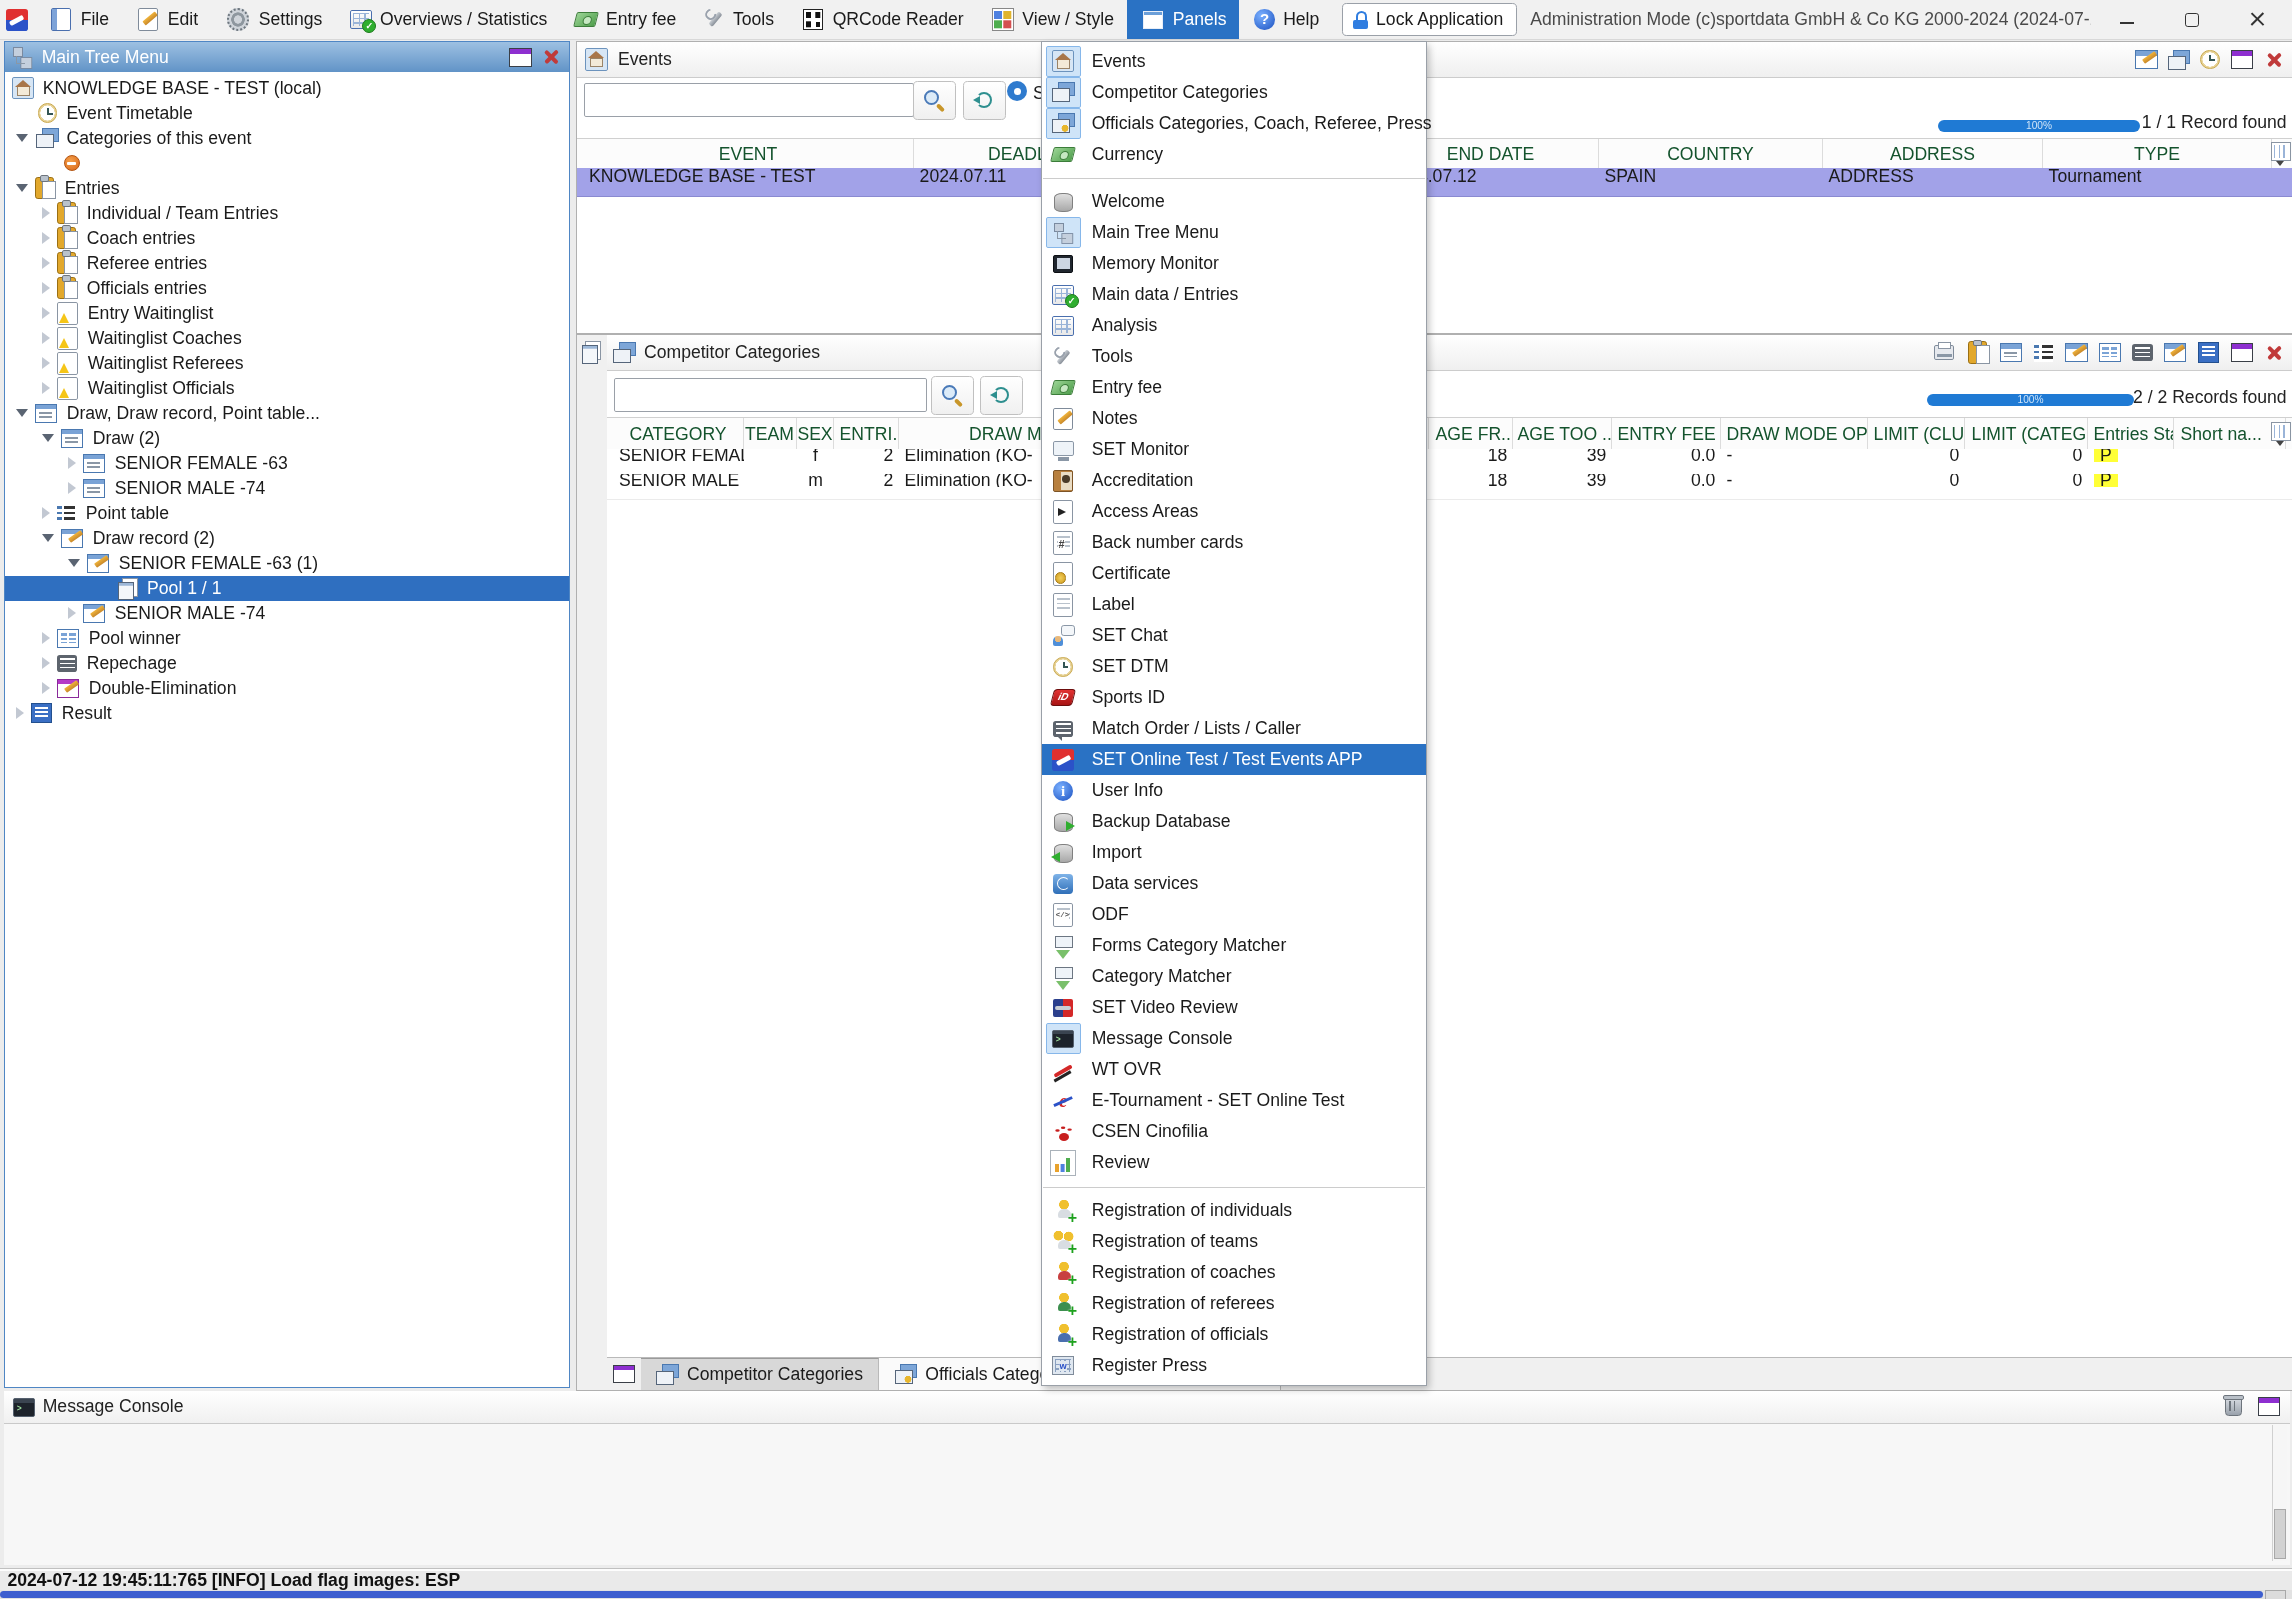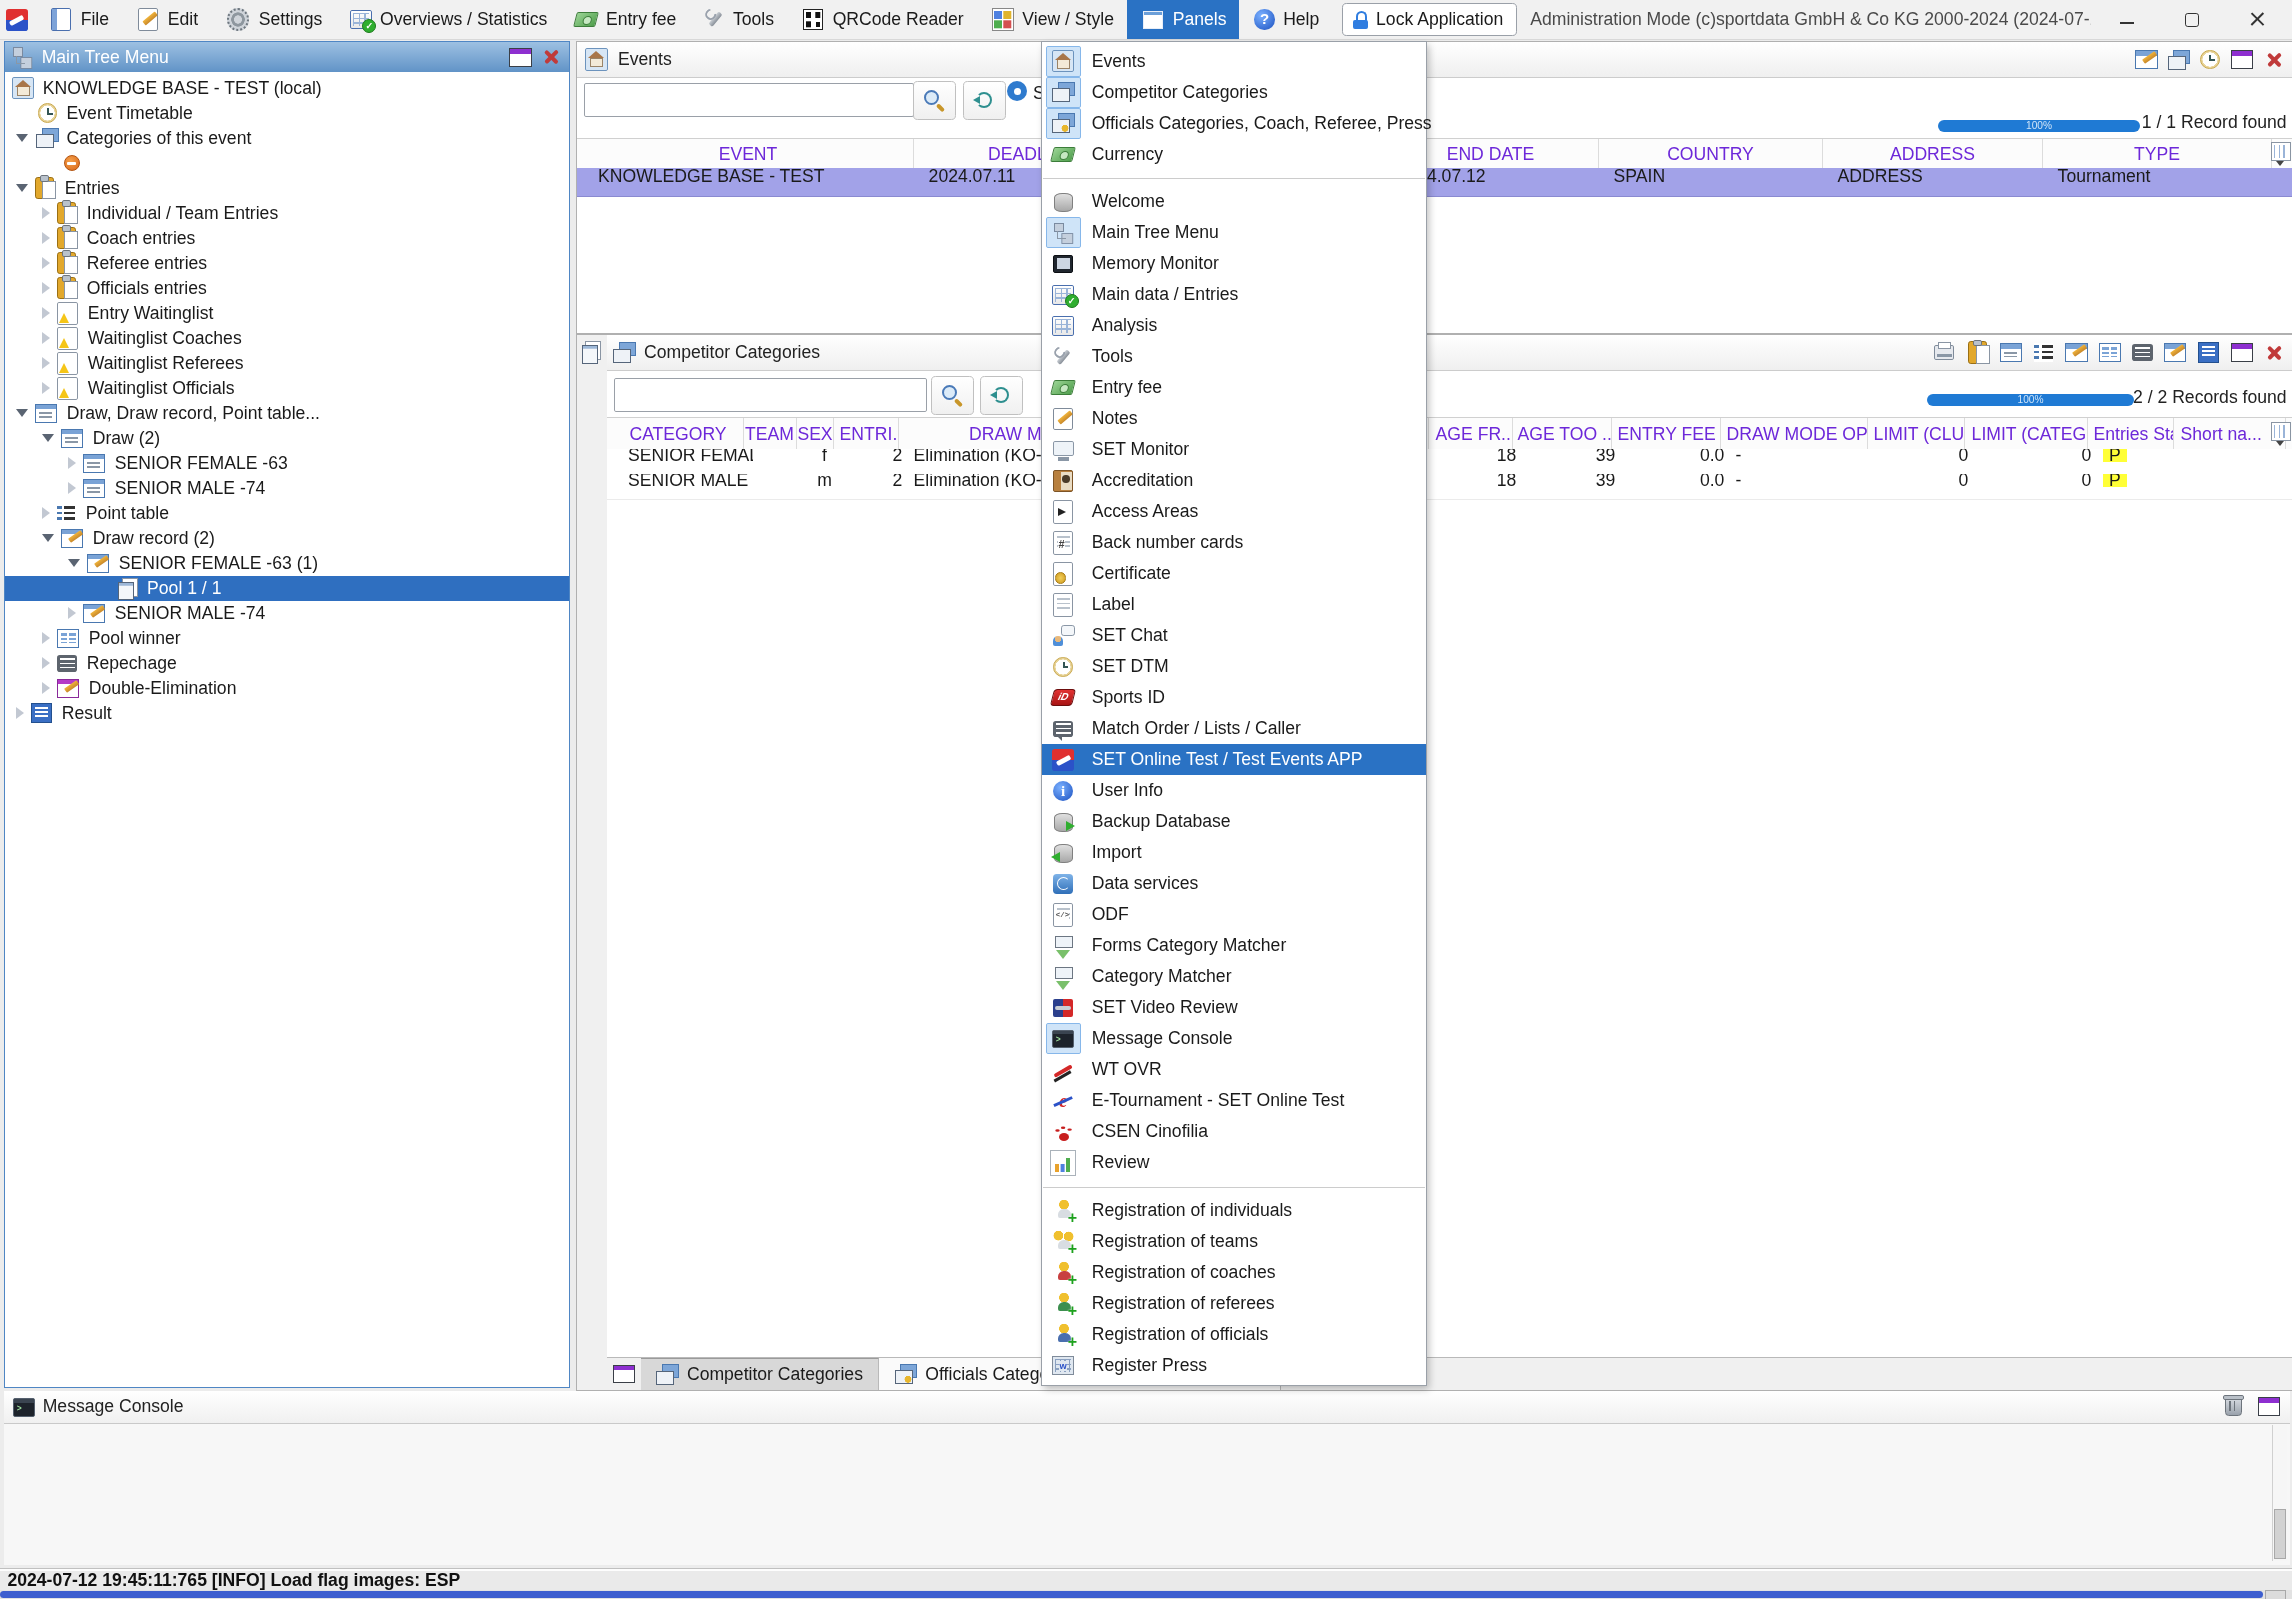--- a/index.html
+++ b/index.html
@@ -248,25 +248,25 @@
   .search-input{position:absolute;height:32px;border:0.9px solid #9aa0a8;border-radius:1.9px;background:#fff;font:17.6px "Liberation Sans",sans-serif;padding:0 7.4px;}
   .icon-btn{position:absolute;width:41px;height:37px;border:0.9px solid #c0c0c0;border-radius:4.6px;background:linear-gradient(#fff,#f0f0f0);
     display:flex;align-items:center;justify-content:center;}
   .radio{position:absolute;width:20.4px;height:20.4px;border-radius:50%;background:#2f7bce;}
   .radio::before{content:"";position:absolute;left:6.5px;top:6.5px;width:7.4px;height:7.4px;border-radius:50%;background:#fff;}
   .radio-label{position:absolute;white-space:nowrap;}
   .prog{position:absolute;height:12px;border-radius:6.5px;background:#1f7ad4;color:#cfe4f8;font-size:10.2px;line-height:12px;text-align:center;}
   .records{position:absolute;right:7.4px;text-align:right;color:#222;white-space:nowrap;}
   .thead{position:absolute;left:0;right:0;background:#fcfcfc;border-top:0.9px solid #d0d0d0;border-bottom:0.9px solid #b9b9b9;}
   .th{position:absolute;top:0;bottom:0;border-right:0.9px solid #dcdcdc;padding:0 5.6px;box-sizing:border-box;
-    display:flex;align-items:center;white-space:nowrap;overflow:hidden;color:#6d28d9;}
+    display:flex;align-items:center;white-space:nowrap;overflow:hidden;color:#14532d;}
   .th.center{justify-content:center;}
   .trow{position:absolute;left:0;right:0;}
   .td{position:absolute;top:0;bottom:12px;padding:0 5.6px;box-sizing:border-box;display:flex;align-items:center;
-    white-space:nowrap;overflow:hidden;margin-left:9px;}
+    white-space:nowrap;overflow:hidden;}
   .td.right{justify-content:flex-end;} .td.center{justify-content:center;}
   .ev-row{background:#a2a2e8;border-bottom:0.9px solid #8a8ad0;}
   .cc-row{background:#fff;border-bottom:0.9px solid #ebebeb;}
   .badge-p{background:#ffff37;padding:0.9px 6.5px;}
   .strip{position:absolute;left:0;top:0;bottom:0;width:30px;background:#f0f0f0;border-right:0.9px solid #c8c8c8;}
   .comp-inner{position:absolute;left:30px;right:0;top:0;bottom:32px;background:#fff;}
   .tabs{position:absolute;left:30px;right:0;bottom:0;height:32px;background:#f0f0f0;border-top:0.9px solid #b9b9b9;display:flex;align-items:stretch;}
   .tab{display:flex;align-items:center;gap:7.4px;padding:0 15px;border-right:0.9px solid #b9b9b9;white-space:nowrap;background:#fafafa;}
   .tab.active{background:#d8d8d8;border-top:0.9px solid #9a9a9a;}
   .tab-win{display:flex;align-items:center;padding:0 3.7px;}

